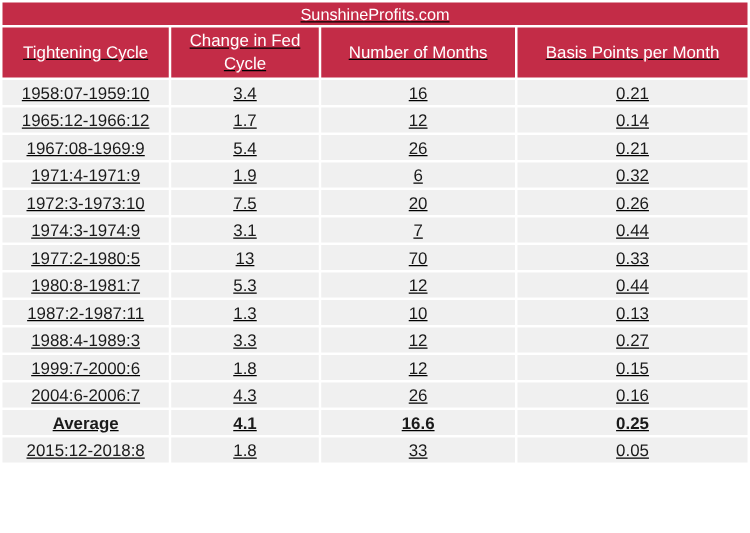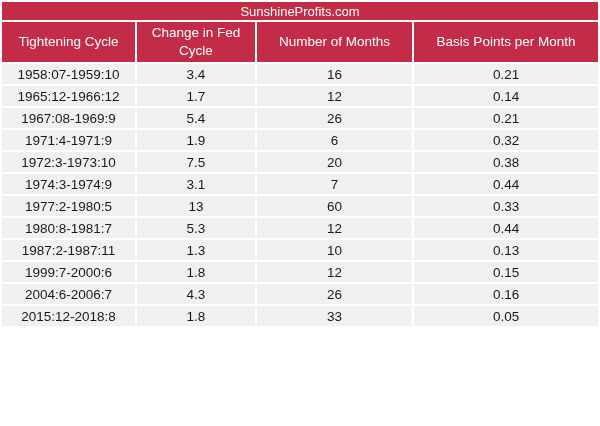--- a/index.html
+++ b/index.html
@@ -18,20 +18,21 @@
     width:600px;
     height:426px;
     background:#ffffff;
   }
   table.sp-table{
     width:600px;
     height:306px;
     border-collapse:separate;
     border-spacing:2px;
     table-layout:fixed;
+    text-decoration:underline;
   }
   th,td{
     padding:0 2px;
     text-align:center;
     vertical-align:middle;
     overflow:hidden;
     white-space:nowrap;
   }
   th.title-cell{
     background:var(--accent);
@@ -103,57 +104,69 @@
         <tr>
           <td>1971:4-1971:9</td>
           <td>1.9</td>
           <td>6</td>
           <td>0.32</td>
         </tr>
         <tr>
           <td>1972:3-1973:10</td>
           <td>7.5</td>
           <td>20</td>
-          <td>0.38</td>
+          <td>0.26</td>
         </tr>
         <tr>
           <td>1974:3-1974:9</td>
           <td>3.1</td>
           <td>7</td>
           <td>0.44</td>
         </tr>
         <tr>
           <td>1977:2-1980:5</td>
           <td>13</td>
-          <td>60</td>
+          <td>70</td>
           <td>0.33</td>
         </tr>
         <tr>
           <td>1980:8-1981:7</td>
           <td>5.3</td>
           <td>12</td>
           <td>0.44</td>
         </tr>
         <tr>
           <td>1987:2-1987:11</td>
           <td>1.3</td>
           <td>10</td>
           <td>0.13</td>
         </tr>
         <tr>
+          <td>1988:4-1989:3</td>
+          <td>3.3</td>
+          <td>12</td>
+          <td>0.27</td>
+        </tr>
+        <tr>
           <td>1999:7-2000:6</td>
           <td>1.8</td>
           <td>12</td>
           <td>0.15</td>
         </tr>
         <tr>
           <td>2004:6-2006:7</td>
           <td>4.3</td>
           <td>26</td>
           <td>0.16</td>
+        </tr>
+        <tr class="bold">
+          <td>Average</td>
+          <td>4.1</td>
+          <td>16.6</td>
+          <td>0.25</td>
         </tr>
         <tr>
           <td>2015:12-2018:8</td>
           <td>1.8</td>
           <td>33</td>
           <td>0.05</td>
         </tr>
       </tbody>
   </table>
 </div>

